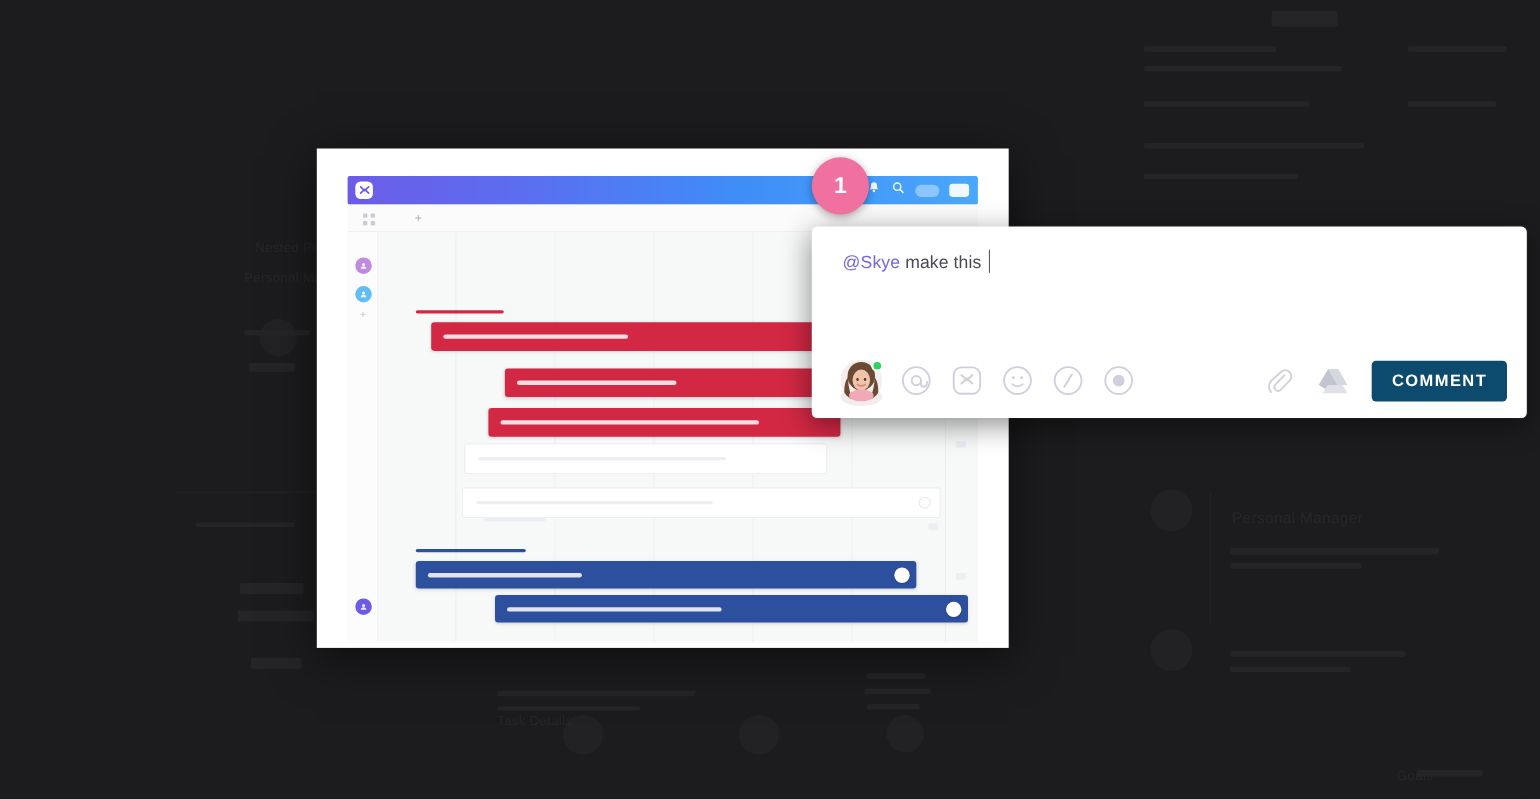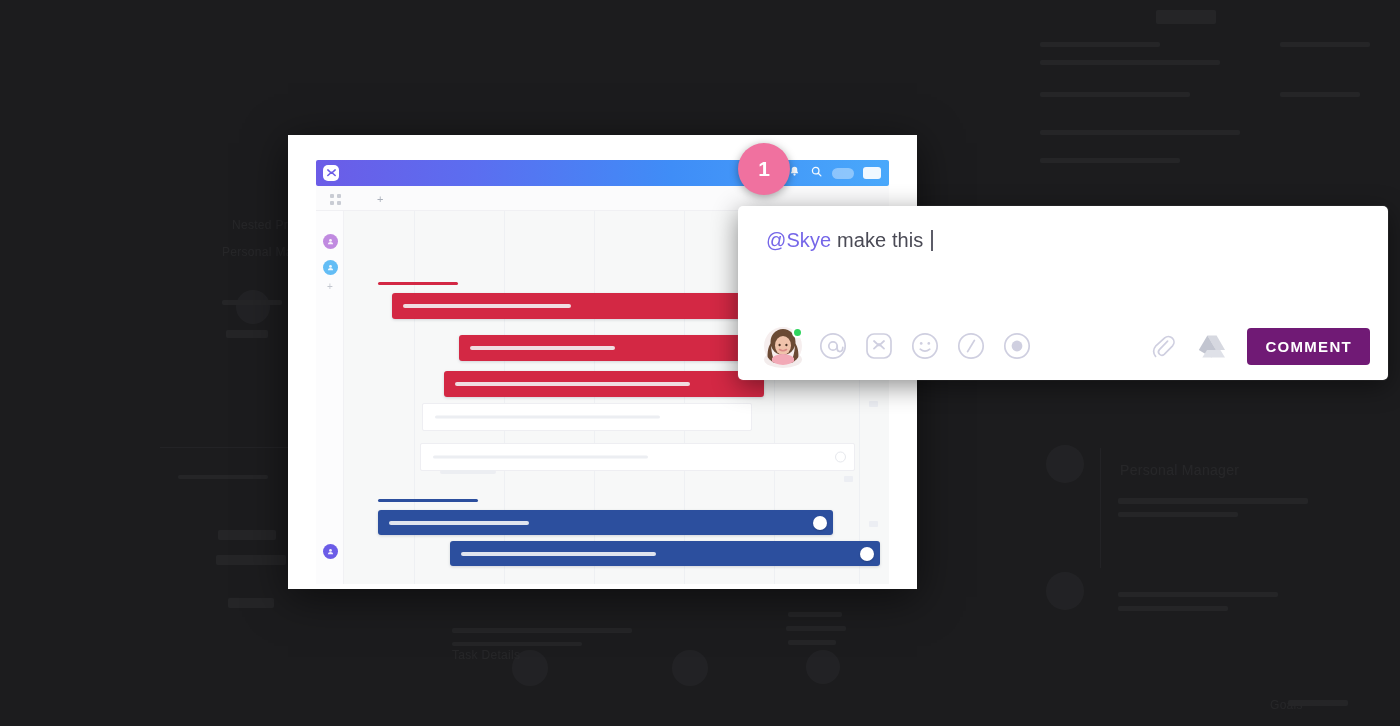--- a/index.html
+++ b/index.html
@@ -268,21 +268,21 @@
     border-radius: 5px;
     box-shadow: 0 6px 26px rgba(0,0,0,.45), 0 0 0 1px rgba(255,255,255,.06);
     z-index: 30;
   }
 
   .comment-text {
     position: absolute;
     left: 28px;
     top: 20px;
     right: 16px;
-    font-size: 20px;
+    font-size: 16px;
     color: #4a4a55;
     letter-spacing: .1px;
     line-height: 28px;
     font-family: "Liberation Sans", sans-serif;
   }
   .mention {
     color: #7566e8;
   }
   .caret {
     display: inline-block;
@@ -325,21 +325,21 @@
   }
 
   .tool-ico {
     width: 30px; height: 30px;
     display: flex; align-items: center; justify-content: center;
     cursor: pointer;
   }
   .tool-ico svg { display: block; }
 
   #comment-button {
-    background: #701a75;
+    background: #0c4a6e;
     color: #ffffff;
     border: none;
     border-radius: 4px;
     height: 37px;
     padding: 0 18px;
     font-size: 15px;
     font-weight: 700;
     letter-spacing: 1.3px;
     font-family: "Liberation Sans", sans-serif;
     cursor: pointer;

